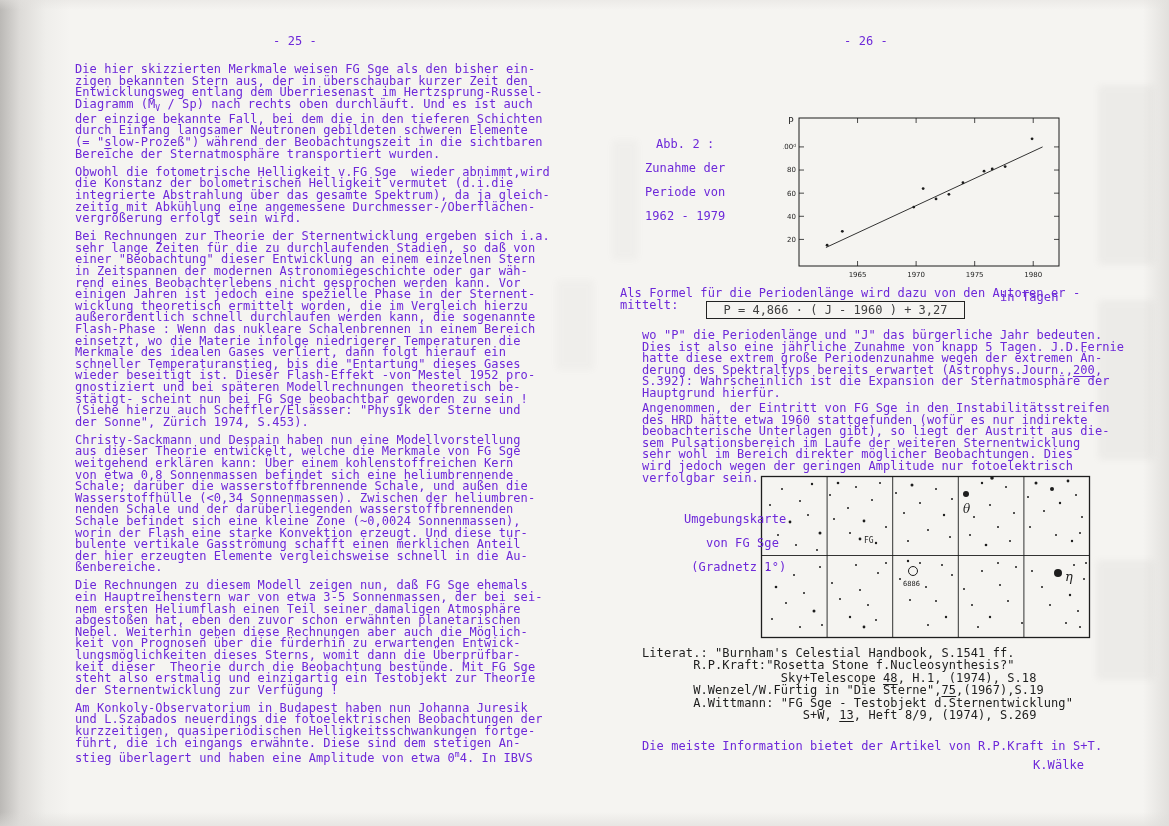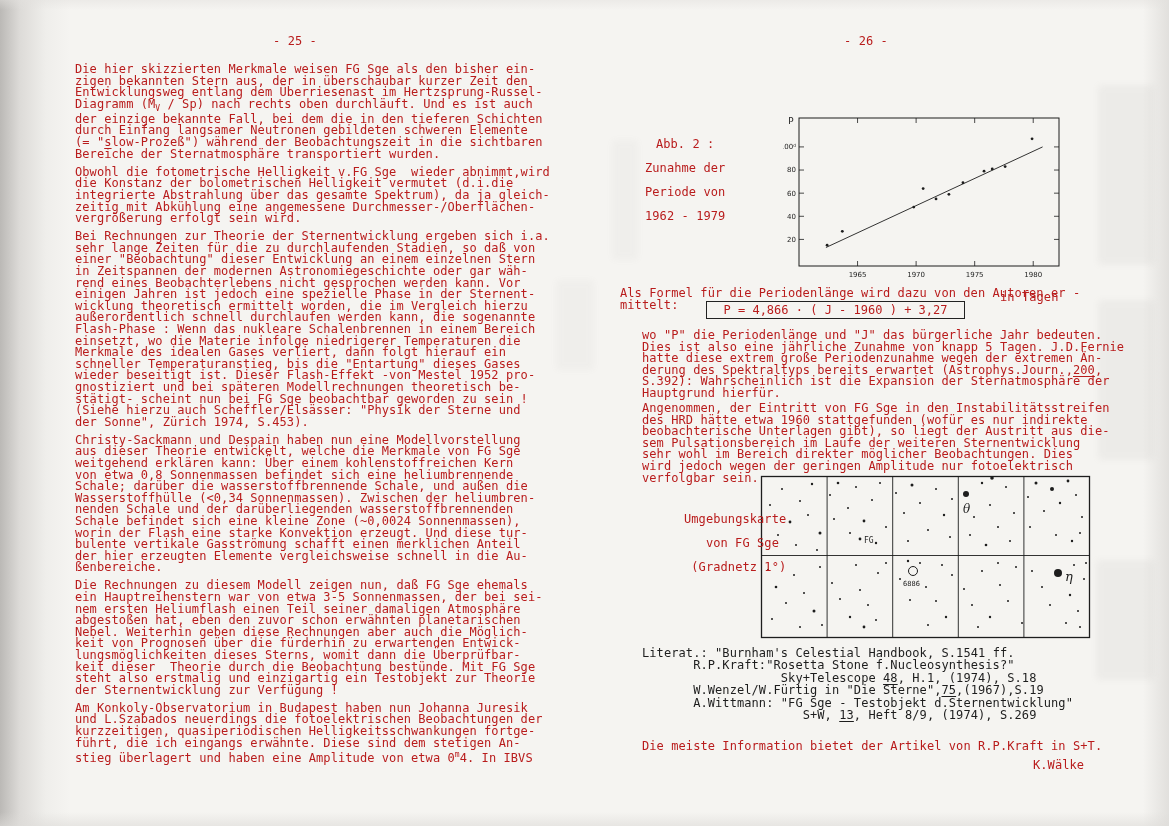--- a/index.html
+++ b/index.html
@@ -1,30 +1,30 @@
 <!DOCTYPE html>
 <html><head>
 <meta charset="utf-8">
 <style>
   html,body{margin:0;padding:0;background:#e8e7e4;}
   .spread{position:relative;width:1169px;height:826px;background:#f5f4f1;overflow:hidden;
           font-family:"DejaVu Sans Mono",monospace;}
   .txt{position:absolute;white-space:pre;font:12px/11.6px "DejaVu Sans Mono",monospace;
-       letter-spacing:0.08px;color:#b91c1c;}
+       letter-spacing:0.08px;color:#6d28d9;}
   .center{text-align:center;}
   .lh28{line-height:24px;text-align:center;}
   .col{position:absolute;}
   .col .txt{position:static;margin:0 0 6.5px 0;}
   .u{text-decoration:underline;text-underline-offset:2px;}
   .b{font-weight:400;}
   .sup{font-size:8px;vertical-align:4.5px;letter-spacing:0;}
   .sub{font-size:8px;vertical-align:-2.5px;letter-spacing:0;}
   .formula-box{position:absolute;border:1.2px solid #222;height:16px;display:flex;
        align-items:center;justify-content:center;
-       font:12px "DejaVu Sans Mono",monospace;color:#b91c1c;white-space:pre;background:transparent;}
+       font:12px "DejaVu Sans Mono",monospace;color:#404040;white-space:pre;background:transparent;}
   svg.abs{position:absolute;}
   .lit{position:absolute;}
   .lit div{white-space:pre;font:12px/12.4px "DejaVu Sans Mono",monospace;letter-spacing:0.08px;color:#1d1d1d;}
   .shade{position:absolute;pointer-events:none;}
   .shade-left{left:0;top:0;width:70px;height:826px;
       background:linear-gradient(90deg,#bbb9b6 0,#dddbd8 20px,#efeeeb 46px,rgba(245,244,241,0) 70px);}
   .shade-right{right:0;top:0;width:26px;height:826px;
       background:linear-gradient(270deg,#d9d7d4,rgba(245,244,241,0));opacity:.7;}
   .shade-bottom{left:0;bottom:0;width:1169px;height:14px;
       background:linear-gradient(0deg,#dedcd9,rgba(245,244,241,0));opacity:.6;}

